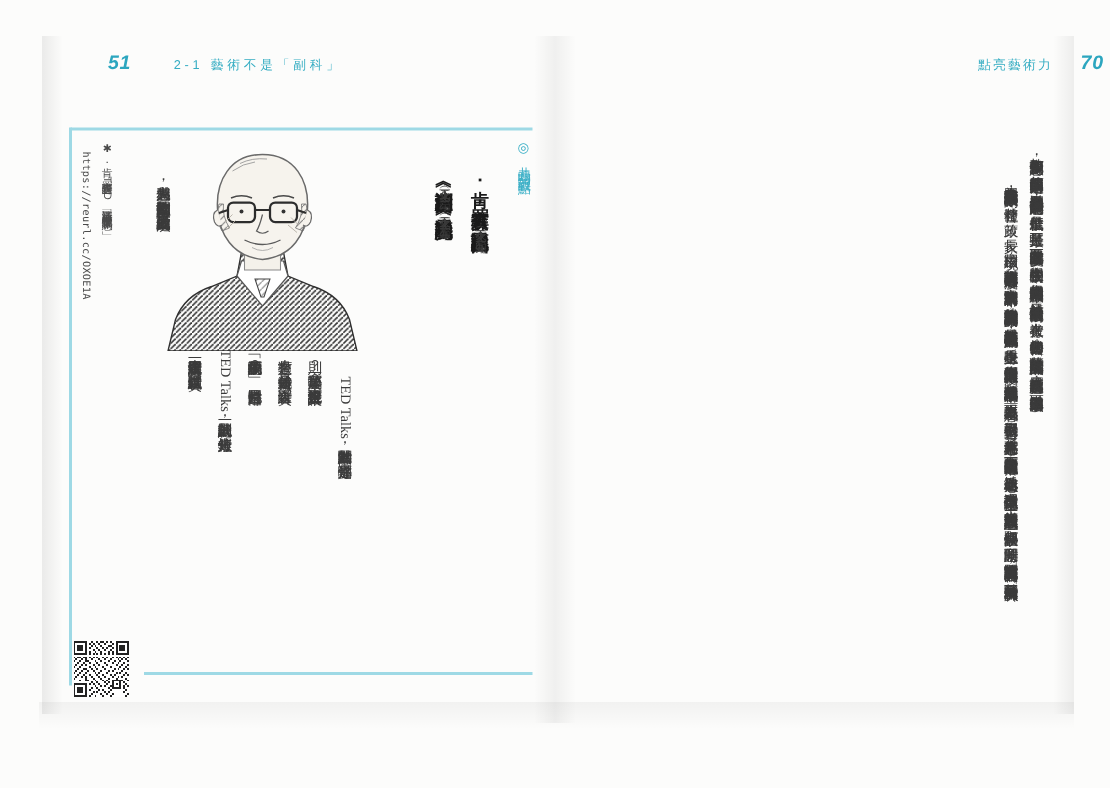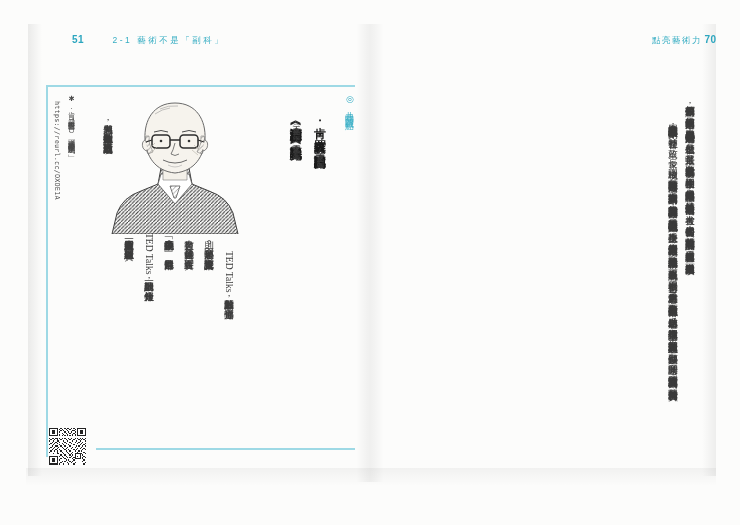--- a/index.html
+++ b/index.html
@@ -18,23 +18,23 @@
   .shadow-gutter{left:356px;top:24px;width:28px;height:458px;
     background:linear-gradient(to right,rgba(0,0,0,0),rgba(0,0,0,0.05),rgba(0,0,0,0));}
   .shadow-bottom{left:26px;top:468px;width:690px;height:18px;
     background:linear-gradient(to bottom,rgba(0,0,0,0.045),rgba(0,0,0,0));}
 
   
   .runhead{position:absolute;top:34px;font-family:"Liberation Sans","DejaVu Sans",sans-serif;
     color:#36adc3;font-size:8.5px;white-space:nowrap;}
   .hdr-left{left:72px;}
   .hdr-right{left:652px;}
-  .pagenum{font-weight:bold;font-size:10px;letter-spacing:0.5px;color:#2ca6bf;}
+  .pagenum{font-weight:bold;font-size:13px;letter-spacing:0.5px;color:#2ca6bf;font-style:italic;}
   .section-label{margin-left:26px;letter-spacing:2.5px;}
-  .book-label{letter-spacing:1.5px;}
+  .book-label{letter-spacing:1.5px;margin-right:16px;}
 
   
   .right-body{
     position:absolute;right:42px;top:98px;height:366px;
     writing-mode:vertical-rl;text-orientation:mixed;
     font-size:9.5px;line-height:17px;letter-spacing:0.2px;
   }
   .right-body p{margin:0;}
   .right-body p.indent{text-indent:2em;}
 

